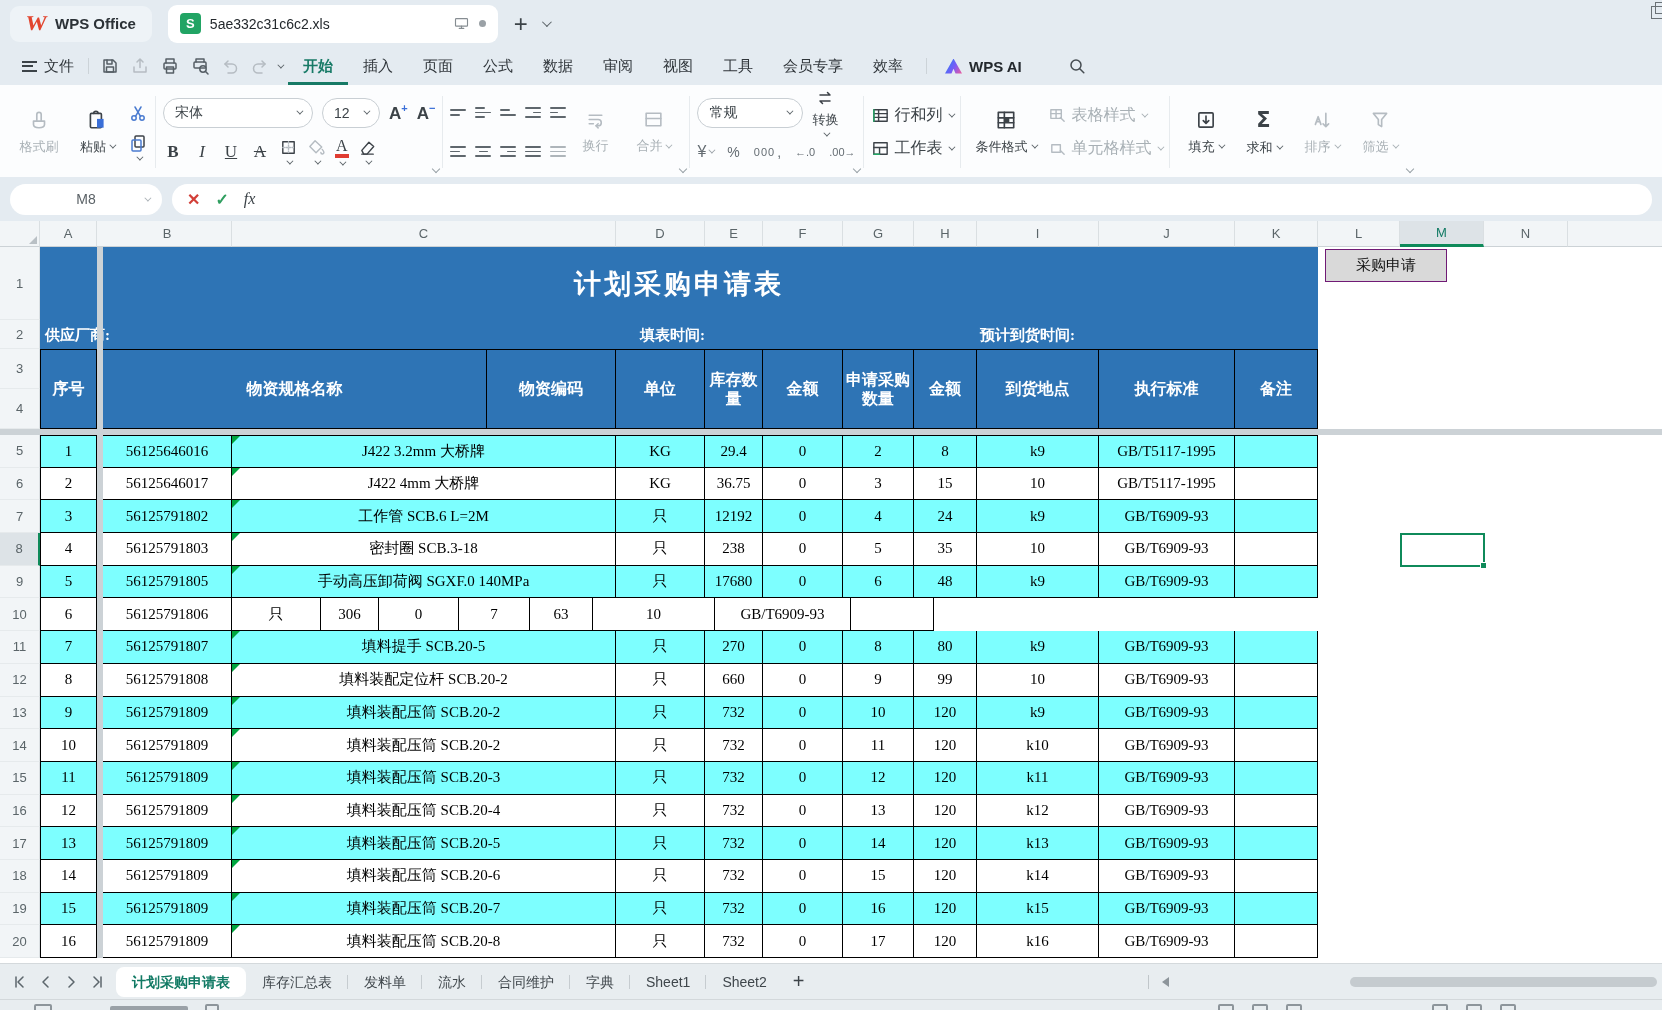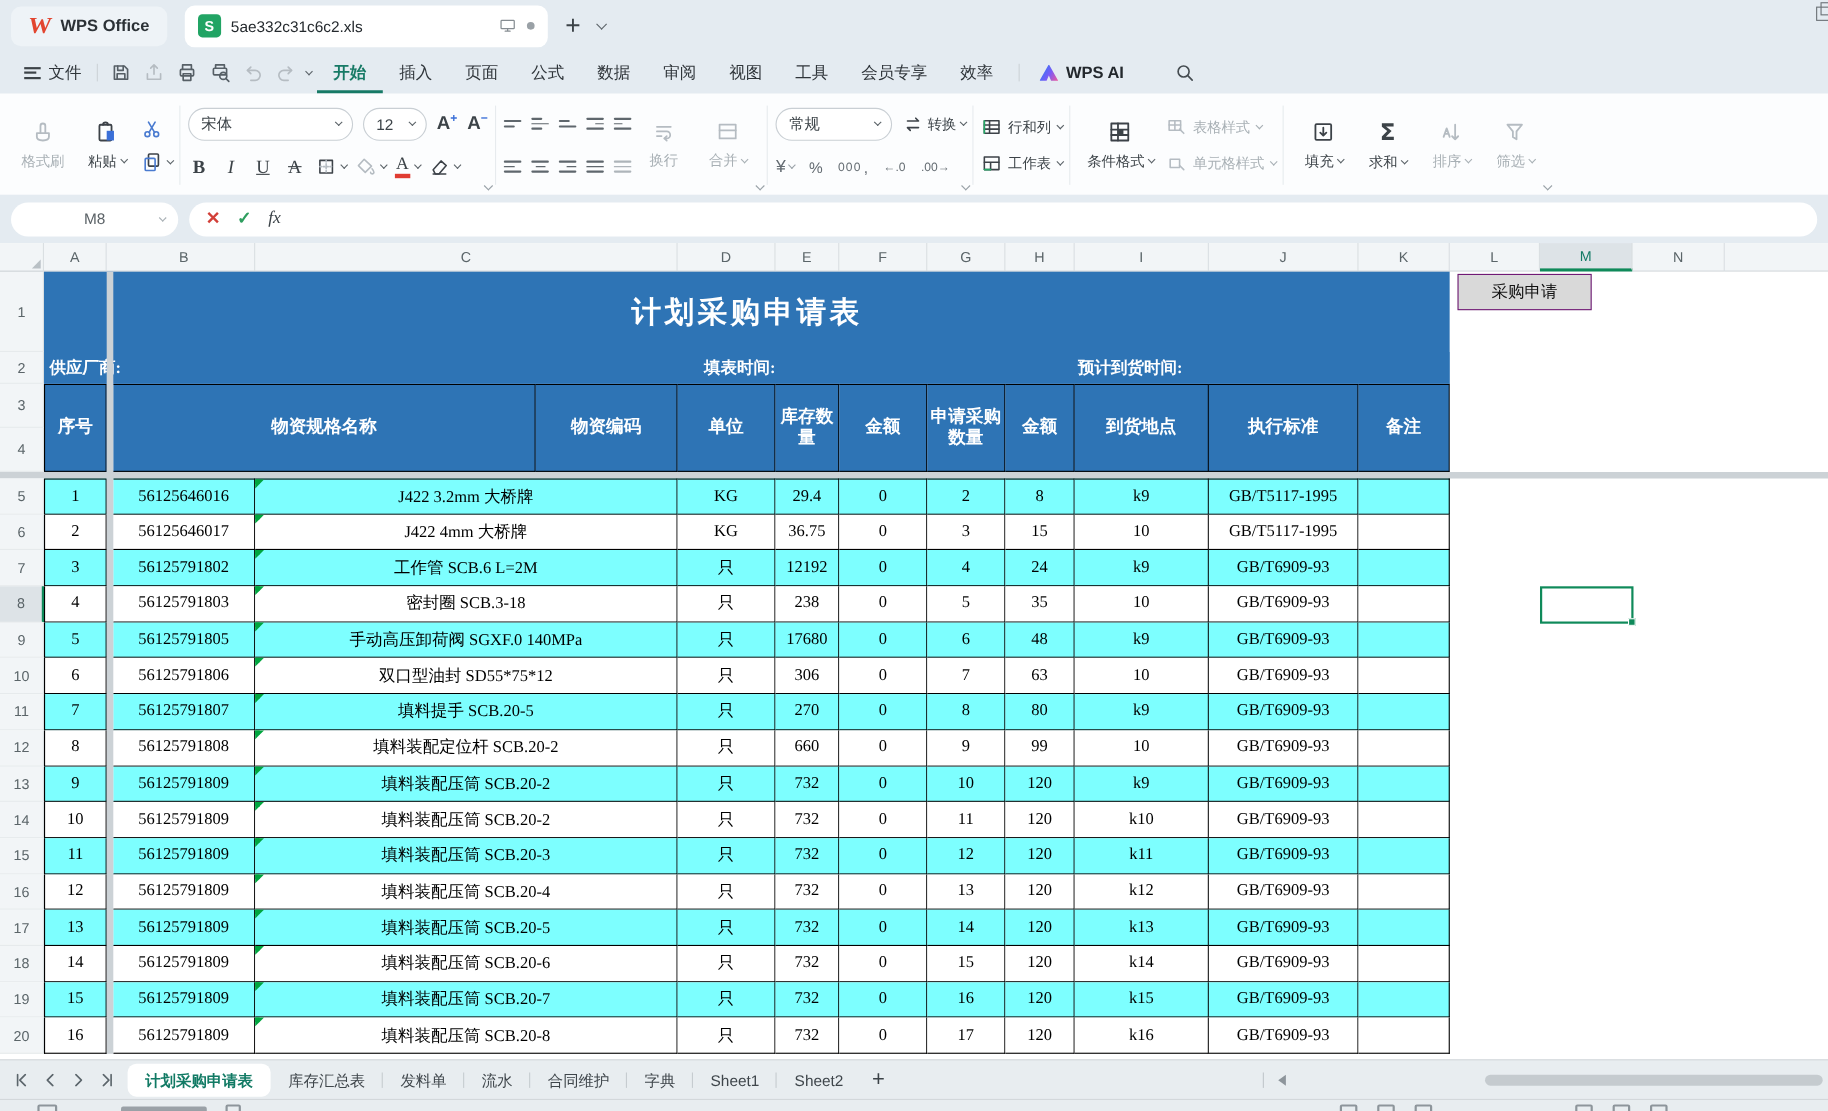--- a/index.html
+++ b/index.html
@@ -41,37 +41,37 @@
 
   
   .ribbon { height:92px; background:#fcfdfe; display:flex; align-items:stretch; padding:5px 6px 3px 10px; position:relative; }
   .rsep { width:1px; background:#e7ebee; margin:6px 7px; }
   .rgroup { display:flex; align-items:center; position:relative; }
   .rgroup.exp::after { content:''; position:absolute; right:-4px; bottom:2px; width:5px; height:5px; border-right:1.4px solid #9aa2a8; border-bottom:1.4px solid #9aa2a8; transform:rotate(45deg); }
   .bigbtn { width:58px; height:100%; display:flex; flex-direction:column; align-items:center; justify-content:center; gap:7px; font-size:13px; color:#3c4348; }
   .bigbtn .lbl { display:flex; align-items:center; gap:3px; white-space:nowrap; }
   .bigbtn.disabled { color:#a8b0b5; }
   .minicol { display:flex; flex-direction:column; justify-content:center; gap:10px; margin-left:2px; }
-  .miniicon { display:flex; align-items:center; gap:3px; }
+  .miniicon { display:flex; align-items:center; gap:3px;flex-direction:column; }
   .g-col { display:flex; flex-direction:column; justify-content:center; gap:7px; }
   .g-row { display:flex; align-items:center; gap:9px; height:32px; }
   .selbox { height:30px; border:1px solid #c9cfd4; border-radius:15px; display:flex; align-items:center; padding:0 11px; font-size:14px; color:#3c4348; justify-content:space-between; background:#fff; }
   .f-name { width:150px; }
   .f-size { width:58px; }
   .fmt-num { width:106px; }
   .tbtn { font-family:"Liberation Serif",serif; font-size:17px; color:#3c4348; width:20px; text-align:center; }
   .asup { font-size:17px; font-weight:bold; color:#3c4348; position:relative; }
   .asup sup { color:#3a6fd8; font-size:11px; font-weight:bold; }
   .fontcolor { font-family:"Liberation Serif",serif; font-size:16px; color:#3c4348; border-bottom:4px solid #e03c32; line-height:1.1; padding:0 1px; }
   .alicon { display:flex; flex-direction:column; gap:2.5px; width:16px; }
   .alicon i { display:block; height:1.8px; background:#5f676d; border-radius:1px; }
   .alicon.dim i { background:#aeb5ba; }
   .num-sym { font-size:14px; color:#646c72; display:flex; align-items:center; gap:2px; }
   .num-sym .big { font-size:16px; }
-  .smallrowbtn { display:flex; align-items:center; gap:5px; font-size:13px; color:#3c4348; height:26px; white-space:nowrap; }
+  .smallrowbtn { display:flex; align-items:center; gap:5px; font-size:16px; color:#3c4348; height:26px; white-space:nowrap; }
   .smallrowbtn.disabled { color:#a8b0b5; }
   .sigma { font-size:21px; font-weight:600; color:#3c4348; font-family:"DejaVu Sans",sans-serif; }
 
   
   .formulabar { height:44px; display:flex; align-items:center; padding:0 10px; gap:10px; }
   .namebox { width:152px; height:31px; background:#fff; border-radius:16px; display:flex; align-items:center; justify-content:center; position:relative; font-size:14px; color:#5a6166; }
   .namebox .chev { position:absolute; right:13px; border-color:#aab1b6; }
   .fbox { flex:1; height:31px; background:#fff; border-radius:16px; display:flex; align-items:center; padding-left:15px; gap:15px; }
   .fx-x { color:#d23f38; font-size:16px; font-weight:bold; }
   .fx-ok { color:#2f9e5f; font-size:16px; font-weight:bold; }
@@ -744,21 +744,20 @@
     <div class="cell c-i alt">k9</div>
     <div class="cell c-j alt">GB/T6909-93</div>
     <div class="cell c-k alt"></div>
   </div>
 
   <div class="drow">
     <div class="rowhdr">10</div>
     <div class="cell c-a">6</div>
     <div class="vgap"></div>
     <div class="cell c-b">56125791806</div>
-    <div class="cell c-c">双口型油封 SD55*75*12</div>
     <div class="cell c-d">只</div>
     <div class="cell c-e">306</div>
     <div class="cell c-f">0</div>
     <div class="cell c-g">7</div>
     <div class="cell c-h">63</div>
     <div class="cell c-i">10</div>
     <div class="cell c-j">GB/T6909-93</div>
     <div class="cell c-k"></div>
   </div>
 

